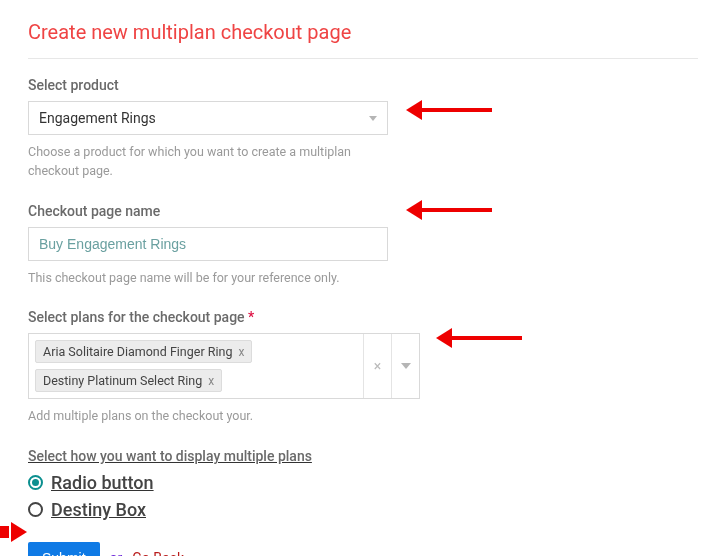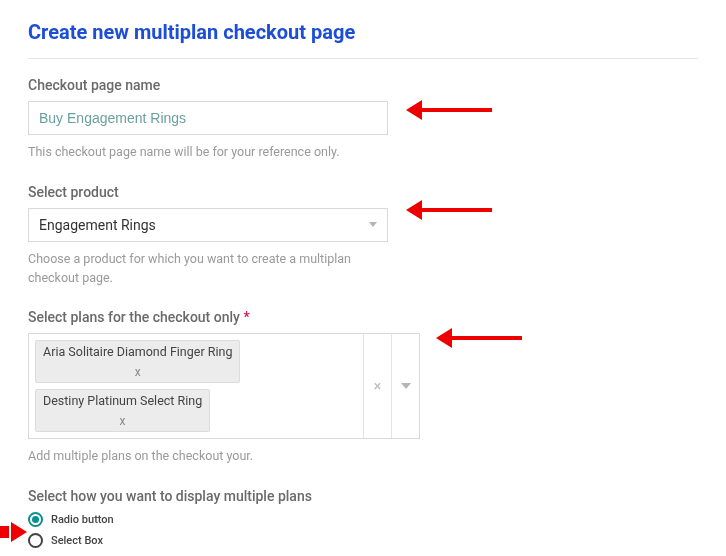--- a/index.html
+++ b/index.html
@@ -9,22 +9,22 @@
     font-family: -apple-system, BlinkMacSystemFont, "Segoe UI", Roboto, "Helvetica Neue", Arial, sans-serif;
     background: #fff;
     color: #333;
     width: 726px;
     height: 556px;
     position: relative;
   }
   .container { padding: 20px 28px 0 28px; }
   .page-title {
     font-size: 20px;
-    font-weight: 700;
-    color: #1d4ed8;
+    font-weight: 400;
+    color: #ef4444;
     margin: 0 0 14px 0;
   }
   hr.divider {
     border: none;
     border-top: 1px solid #e7e7e7;
     margin: 0 0 18px 0;
   }
   .field { margin-bottom: 22px; }
   .field-label {
     font-size: 14px;
@@ -87,21 +87,20 @@
   .tag {
     background: #ececec;
     border: 1px solid #dcdcdc;
     border-radius: 2px;
     padding: 3px 7px;
     font-size: 12.5px;
     color: #444;
     display: inline-flex;
     align-items: center;
     gap: 6px;
-    flex-direction: column;
   }
   .tag .x {
     font-size: 12px;
     color: #888;
     cursor: pointer;
   }
   .multi-clear {
     width: 28px;
     border-left: 1px solid #e4e4e4;
     display: flex;
@@ -140,21 +139,21 @@
     align-items: center;
     justify-content: center;
     flex-shrink: 0;
   }
   .radio.sel { border-color: #0b8f8f; }
   .radio.sel .dot {
     width: 7px; height: 7px;
     background: #0b8f8f;
     border-radius: 50%;
   }
-  .radio-label { font-size: 11px; color: #444; font-weight: 500; }
+  .radio-label { font-size: 18px; color: #444; font-weight: 500; }
   .actions {
     margin-top: 22px;
     display: flex;
     align-items: center;
     gap: 10px;
     font-size: 14px;
   }
   .btn-submit {
     background: #0f7ae5;
     color: #fff;
@@ -207,37 +206,37 @@
   }
 </style>
 </head>
 <body>
 
 <div class="container">
   <h1 class="page-title">Create new multiplan checkout page</h1>
   <hr class="divider">
 
   <div class="field">
-    <div class="field-label">Checkout page name</div>
-    <input class="text-input" type="text" value="Buy Engagement Rings" style="">
-    <div class="helper">This checkout page name will be for your reference only.</div>
-  </div>
-
-  <div class="field">
     <div class="field-label">Select product</div>
     <div class="select-wrap">
       <span>Engagement Rings</span>
       <span class="caret"></span>
     </div>
     <div class="helper">Choose a product for which you want to create a multiplan checkout page.</div>
   </div>
 
   <div class="field">
+    <div class="field-label">Checkout page name</div>
+    <input class="text-input" type="text" value="Buy Engagement Rings" style="">
+    <div class="helper">This checkout page name will be for your reference only.</div>
+  </div>
+
+  <div class="field">
     <div class="field-label">
-      <span>Select plans for the checkout only</span>
+      <span>Select plans for the checkout page</span>
       <span class="req">*</span>
     </div>
     <div class="multi-wrap">
       <div class="multi-tags">
         <span class="tag">
           <span>Aria Solitaire Diamond Finger Ring</span>
           <span class="x">x</span>
         </span>
         <span class="tag">
           <span>Destiny Platinum Select Ring</span>
@@ -245,31 +244,31 @@
         </span>
       </div>
       <div class="multi-clear">×</div>
       <div class="multi-drop">
         <span class="chev"></span>
       </div>
     </div>
     <div class="helper">Add multiple plans on the checkout your.</div>
   </div>
 
-  <div class="field" style="margin-bottom:0;">
+  <div class="field" style="margin-bottom:0;text-decoration:underline;">
     <div class="field-label">Select how you want to display multiple plans</div>
     <div class="radio-row">
       <span class="radio sel">
           <span class="dot"></span>
         </span>
       <span class="radio-label">Radio button</span>
     </div>
     <div class="radio-row">
       <span class="radio"></span>
-      <span class="radio-label">Select Box</span>
+      <span class="radio-label">Destiny Box</span>
     </div>
   </div>
 
   <div class="actions">
     <button class="btn-submit">Submit</button>
     <span class="or">or</span>
     <a class="link-back">Go Back</a>
   </div>
 </div>
 

